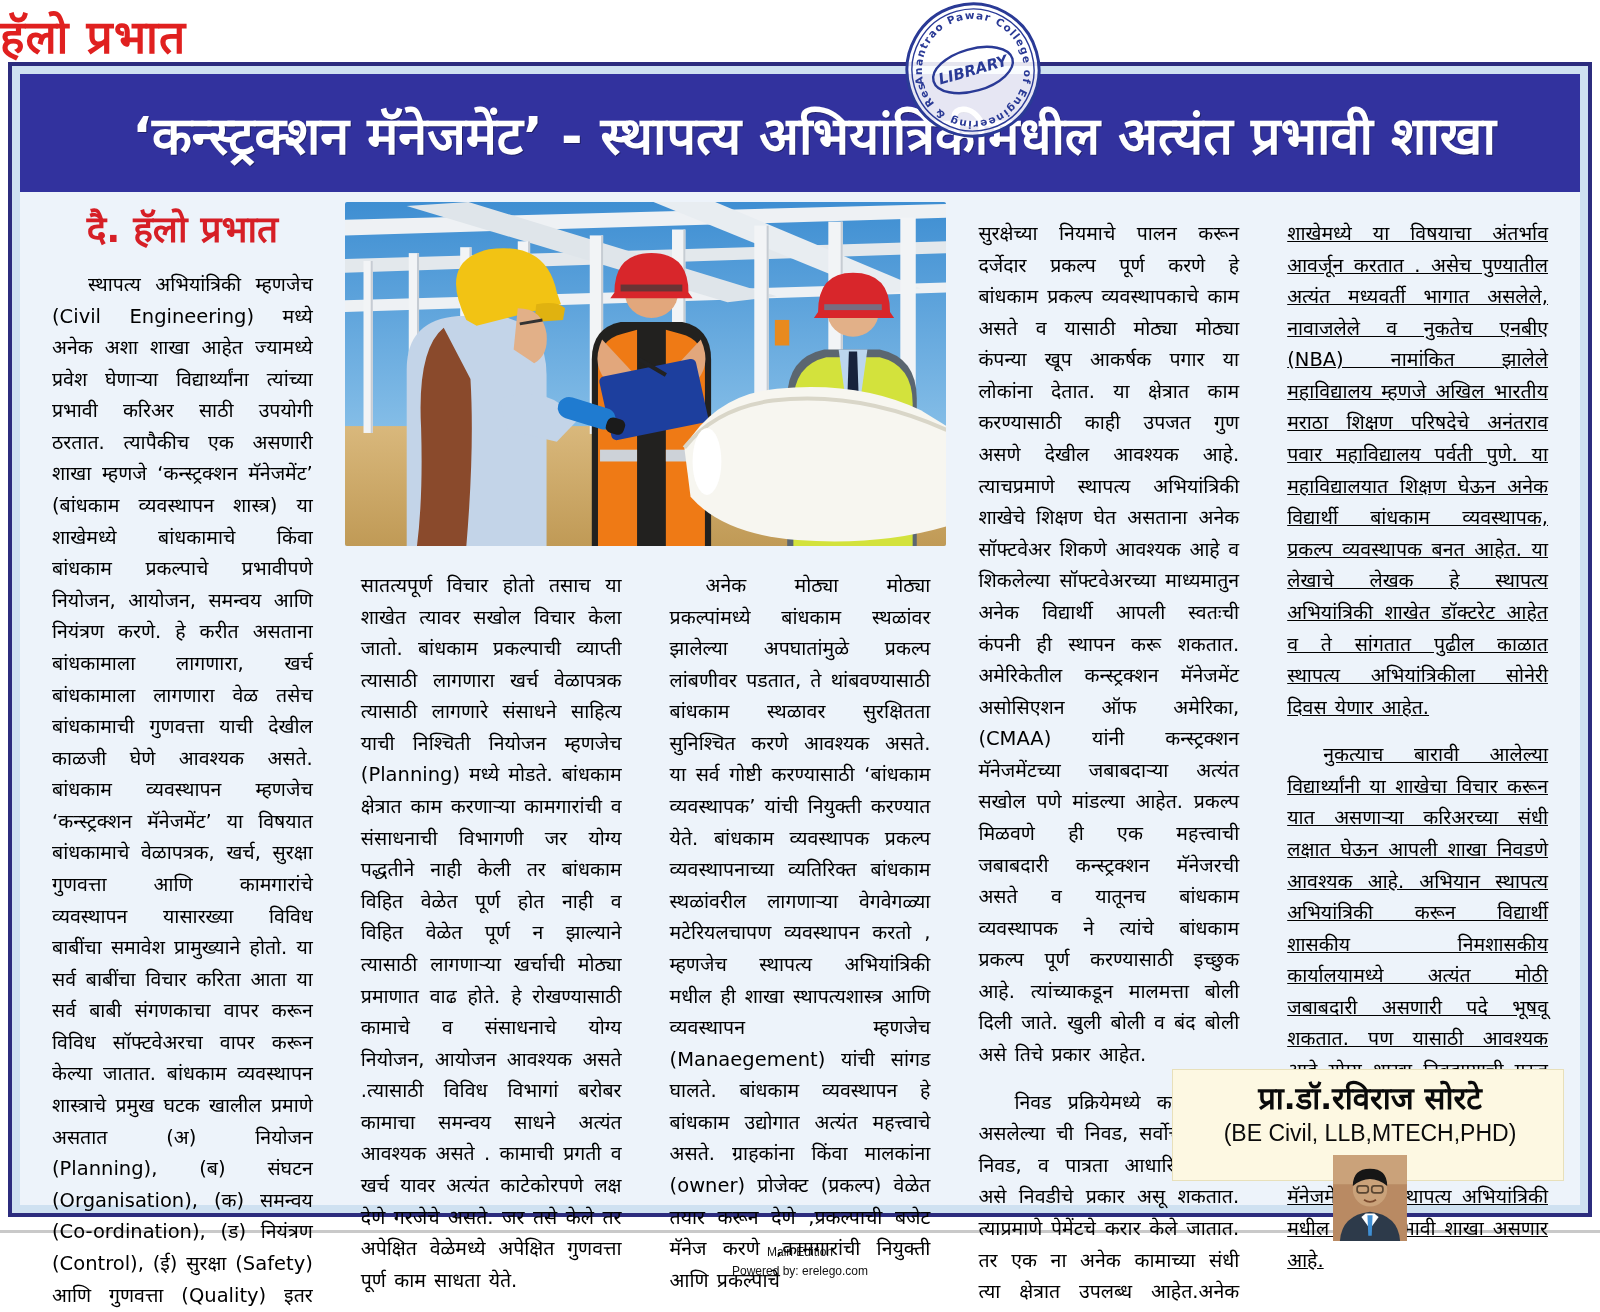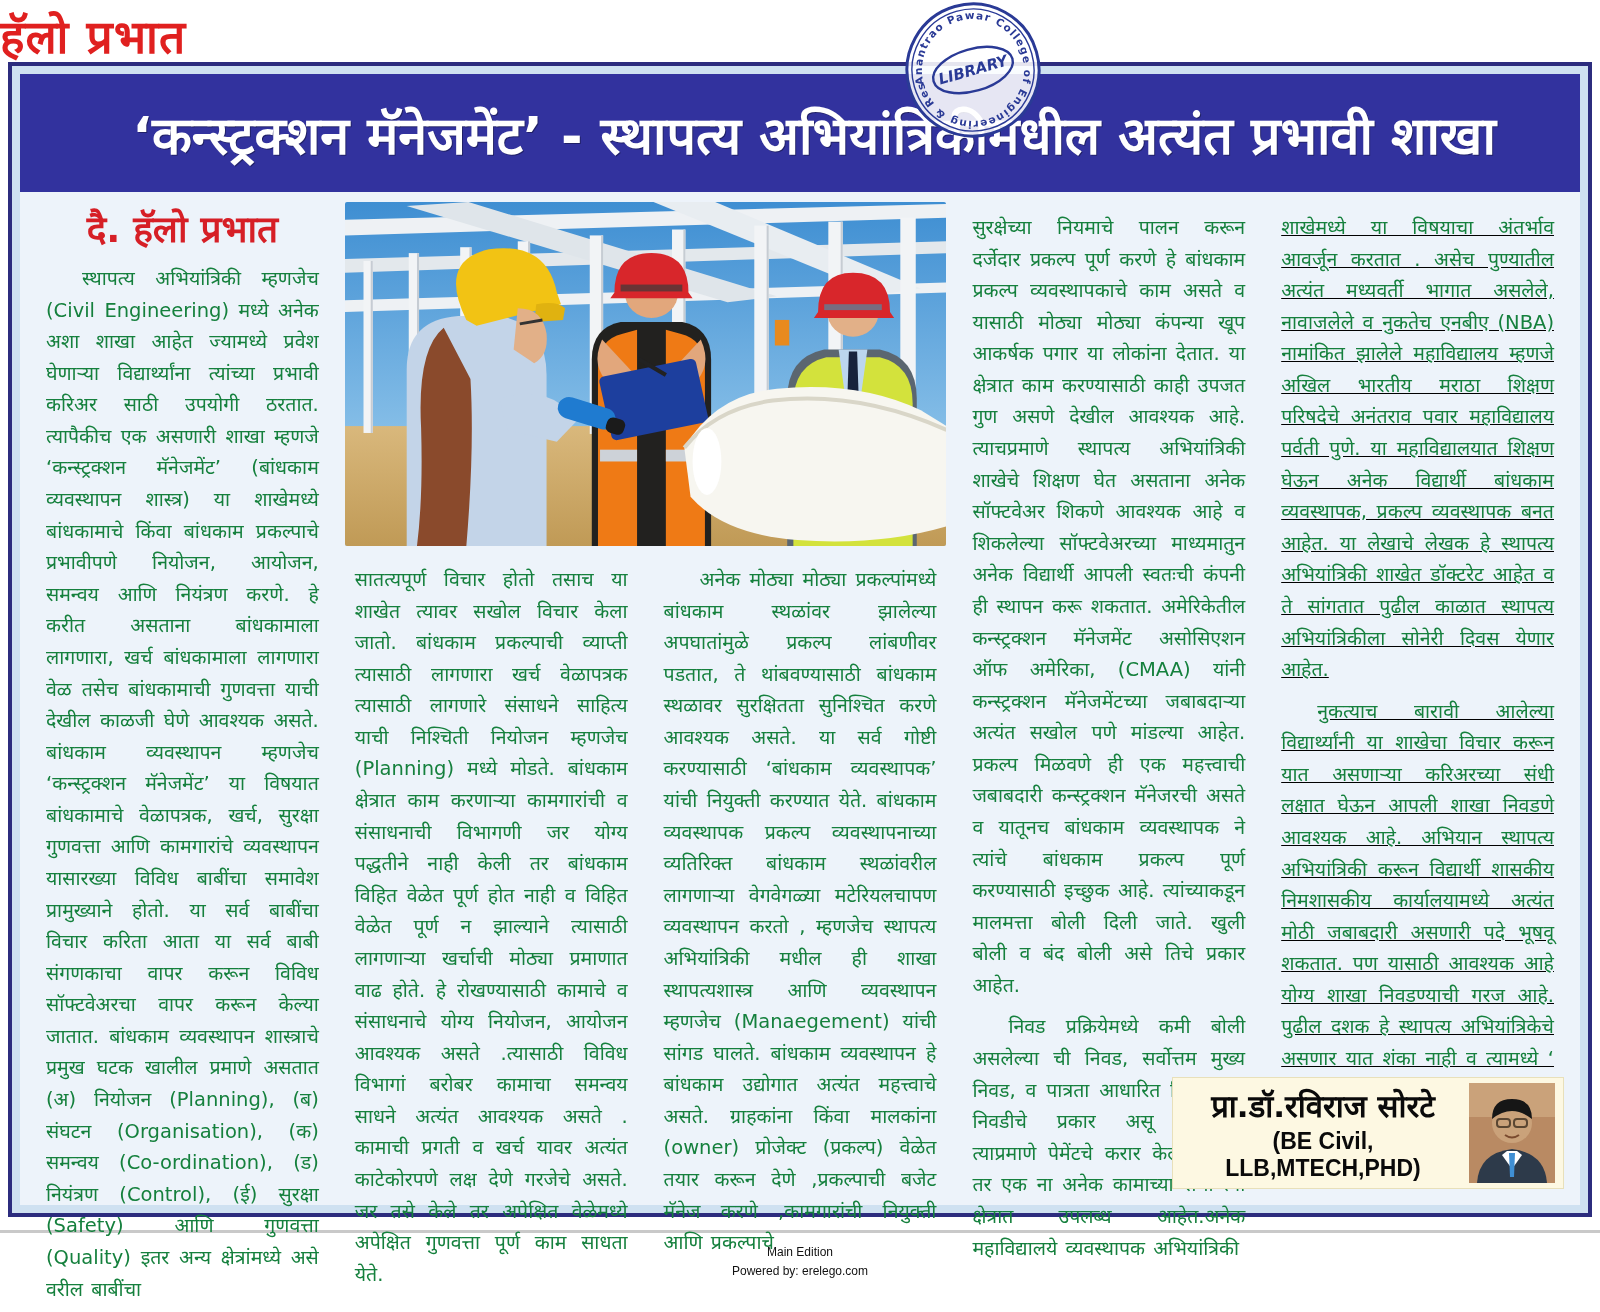--- a/index.html
+++ b/index.html
@@ -48,37 +48,37 @@
   .col2 { grid-column:2; grid-row:2; }
   .col3 { grid-column:3; grid-row:2; }
   .col4 { grid-column:4; grid-row:1 / 3; }
   .col5 { grid-column:5; grid-row:1 / 3;text-decoration:underline; }
 
   .byline {
     margin:0 0 8px 0; text-align:center;
     color:#d61f26; font-size:37px; font-weight:800;
   }
   .colp {
-    margin:10px; color:#15803d; font-size:19.5px; line-height:1.62;
+    margin:16px; color:#000000; font-size:19.5px; line-height:1.62;
     text-align:justify; word-spacing:2px;
   }
   .colp + .colp { margin-top:2px; }
   .indent { text-indent:36px; }
 
   .photo-svg { width:100%; height:344px; display:block; border-radius:2px; }
 
   
   .author-box {
-    position:absolute; right:16px; bottom:16px; width:392px; height:112px;
+    position:absolute; right:16px; bottom:24px; width:392px; height:112px;
     background:#fdf8e2; border:1px solid #e8e0ba;
-    display:flex; align-items:center; padding:6px 8px 6px 12px; gap:8px;
+    display:flex; align-items:center; padding:6px 8px 6px 12px; gap:8px;flex-direction:column;
   }
   .author-text { flex:1; text-align:center; }
   .author-name { margin:0; font-size:31px; font-weight:800; color:#0a0a0a; }
-  .author-cred { margin:2px 0 0 0; font-size:23px; color:#0a0a0a; font-family:"Liberation Sans",sans-serif;font-weight:bold; }
+  .author-cred { margin:2px 0 0 0; font-size:23px; color:#0a0a0a; font-family:"Liberation Sans",sans-serif; }
   .author-photo { width:86px; height:100px; flex:0 0 86px; }
 
   
   .footer-rule { height:3px; background:#c9c9c9; margin:13px 0 12px 0; }
   .footer { text-align:center; font-family:"Liberation Sans",sans-serif; color:#111; }
   .footer p { margin:0 0 5px 0; font-size:12px; }
 </style>
 </head>
 <body>
 

